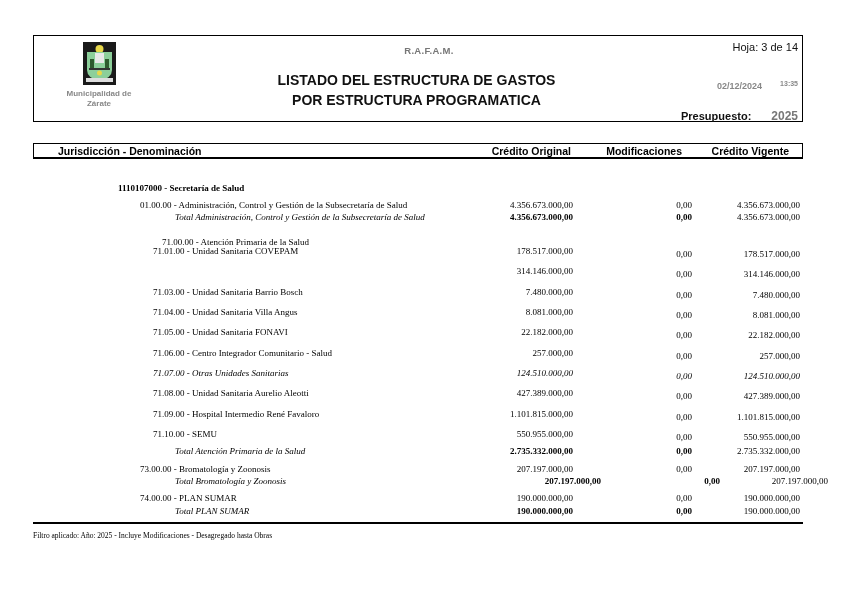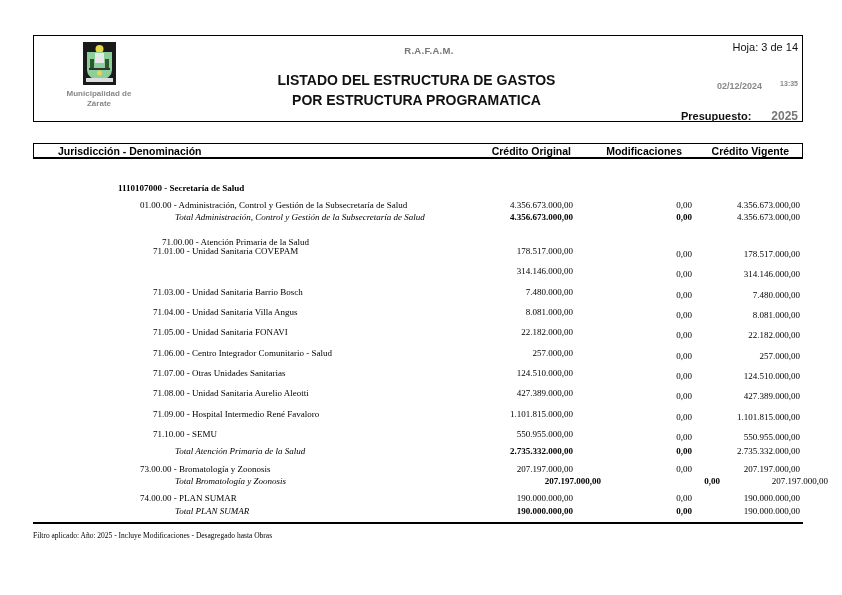--- a/index.html
+++ b/index.html
@@ -128,21 +128,21 @@
       <span class="c1">22.182.000,00</span>
       <span class="c2" style="top: 3px;">0,00</span>
       <span class="c3" style="top: 3px;">22.182.000,00</span>
     </div>
     <div class="row sub" style="top: 347px;">
       <span class="desc" style="left: 153px;">71.06.00 - Centro Integrador Comunitario - Salud</span>
       <span class="c1">257.000,00</span>
       <span class="c2" style="top: 3px;">0,00</span>
       <span class="c3" style="top: 3px;">257.000,00</span>
     </div>
-    <div class="row sub" style="top: 367px;">
+    <div class="row sub" style="top: 367px; font-style: italic;">
       <span class="desc" style="left: 153px;">71.07.00 - Otras Unidades Sanitarias</span>
       <span class="c1">124.510.000,00</span>
       <span class="c2" style="top: 3px;">0,00</span>
       <span class="c3" style="top: 3px;">124.510.000,00</span>
     </div>
     <div class="row sub" style="top: 387px;">
       <span class="desc" style="left: 153px;">71.08.00 - Unidad Sanitaria Aurelio Aleotti</span>
       <span class="c1">427.389.000,00</span>
       <span class="c2" style="top: 3px;">0,00</span>
       <span class="c3" style="top: 3px;">427.389.000,00</span>

